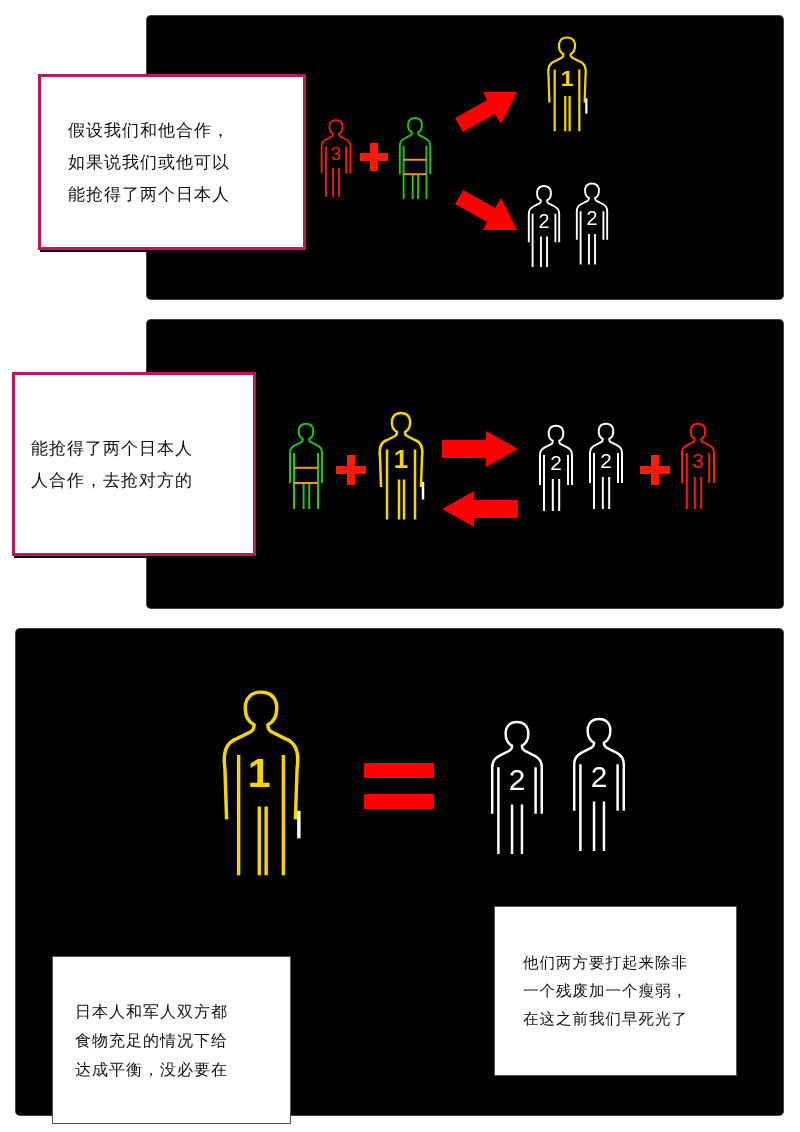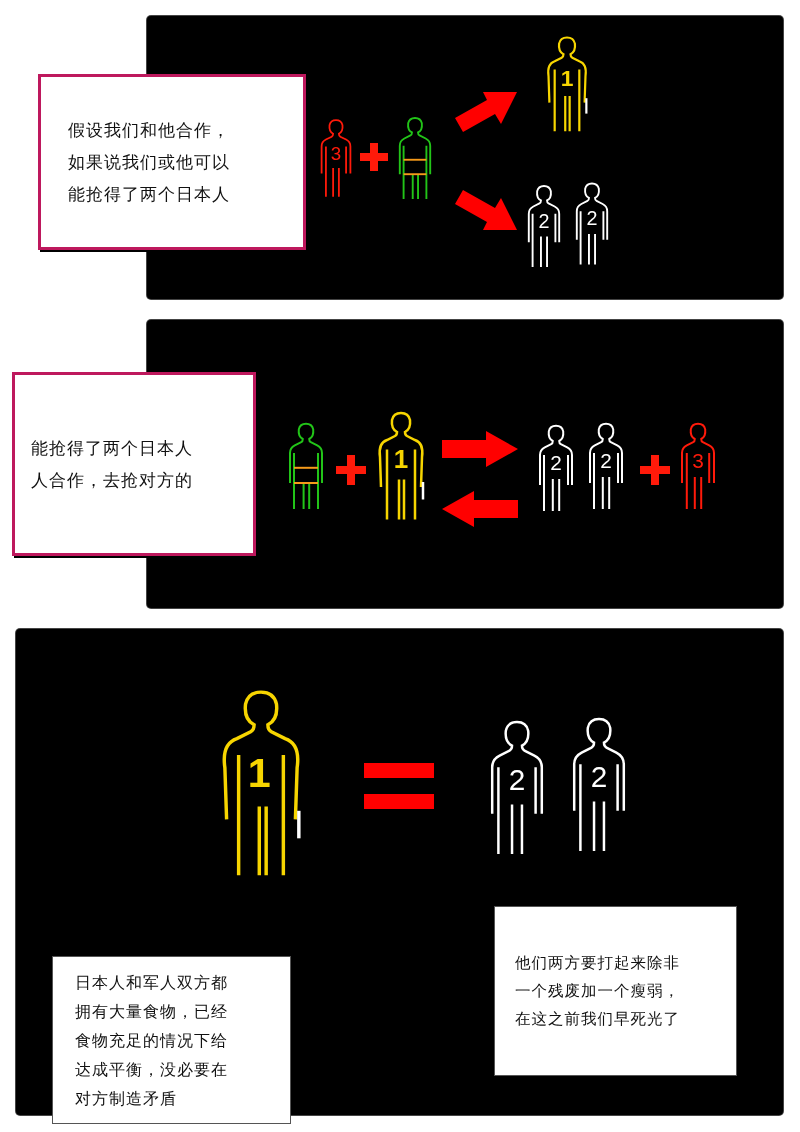--- a/index.html
+++ b/index.html
@@ -184,23 +184,21 @@
 <svg class="fig" style="left:568px; top:672px;" width="62" height="228" viewBox="0 0 100 220">
   <g stroke="#ffffff" stroke-width="4" fill="none">
     <path d="M10,150 L10,75 Q10,62 22,56 L38,48 Q42,46 42,40 Q30,34 32,16 Q35,2 50,2 Q65,2 68,16 Q70,34 58,40 Q58,46 62,48 L78,56 Q90,62 90,75 L90,150"></path>
     <path d="M20,75 L20,215 M80,75 L80,150 M42,135 L42,215 M58,135 L58,215"></path>
   </g>
   <text class="lbl" x="50" y="112" text-anchor="middle" font-size="48" fill="#ffffff">2</text>
 </svg>
 
 <div class="textbox thin" style="left:52px; top:956px; width:239px; height:168px; padding-left:22px; font-size:16px; line-height:29px;">
   <div class="line">日本人和军人双方都</div>
-  <div class="line">拥有大量食物，已经</div>
   <div class="line">食物充足的情况下给</div>
   <div class="line">达成平衡，没必要在</div>
-  <div class="line">对方制造矛盾</div>
-</div>
-
-<div class="textbox thin" style="left:494px; top:906px; width:243px; height:170px; padding-left:20px; font-size:15.5px; line-height:28px;">
+</div>
+
+<div class="textbox thin" style="left:494px; top:906px; width:243px; height:170px; padding-left:28px; font-size:15.5px; line-height:28px;">
   <div class="line">他们两方要打起来除非</div>
   <div class="line">一个残废加一个瘦弱，</div>
   <div class="line">在这之前我们早死光了</div>
 </div>
 
 </body></html>

